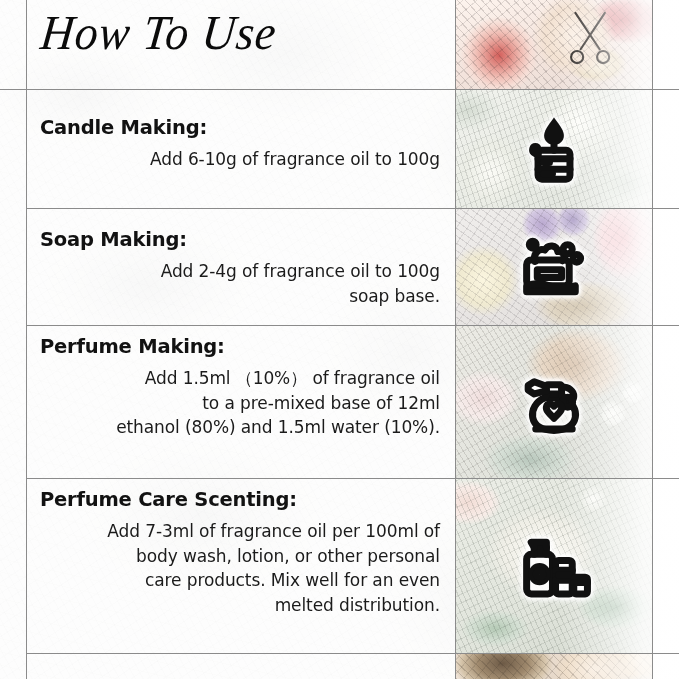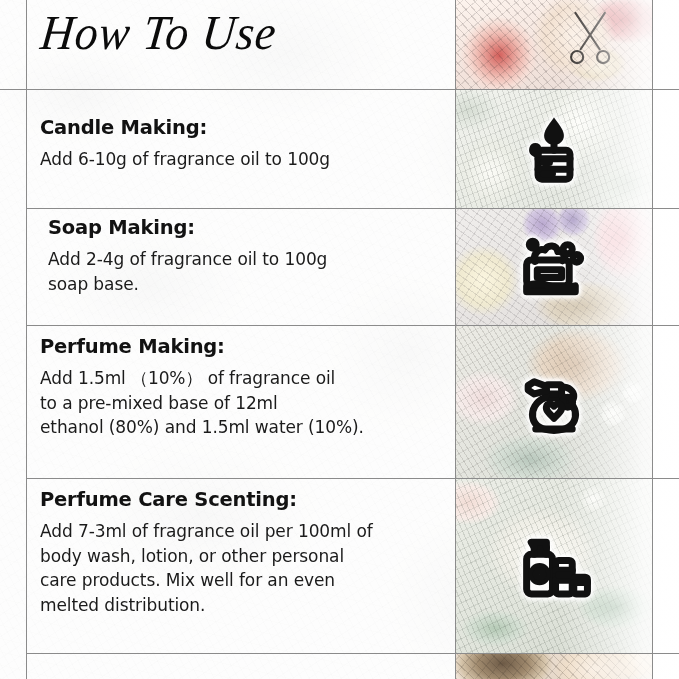--- a/index.html
+++ b/index.html
@@ -266,21 +266,21 @@
   }
   .sec-body {
     font-family: "DejaVu Sans", "Liberation Sans", sans-serif;
     font-weight: 400;
     font-size: 17px;
     letter-spacing: -0.1px;
     line-height: 1.45;
     color: #1b1b1b;
     margin: 0;
   }
-  .sec-body .ln { display: block; white-space: nowrap; }
+  .sec-body .ln { display: block; white-space: nowrap; text-align: right; }
 </style>
 </head>
 <body>
 
 <div class="canvas">
 
   <div class="bg-texture"></div>
   <div class="bg-veil"></div>
 
   <div class="photo-col">
@@ -386,21 +386,21 @@
 
   <div class="title">How To Use</div>
 
   <div class="section" style="top:116px;">
     <p class="sec-head">Candle Making:</p>
     <p class="sec-body">
       <span class="ln">Add 6-10g of fragrance oil to 100g</span>
     </p>
   </div>
 
-  <div class="section" style="top:216px;margin-left:8px;">
+  <div class="section" style="top:228px;">
     <p class="sec-head">Soap Making:</p>
     <p class="sec-body">
       <span class="ln">Add 2-4g of fragrance oil to 100g</span>
       <span class="ln">soap base.</span>
     </p>
   </div>
 
   <div class="section" style="top:335px;">
     <p class="sec-head">Perfume Making:</p>
     <p class="sec-body">

